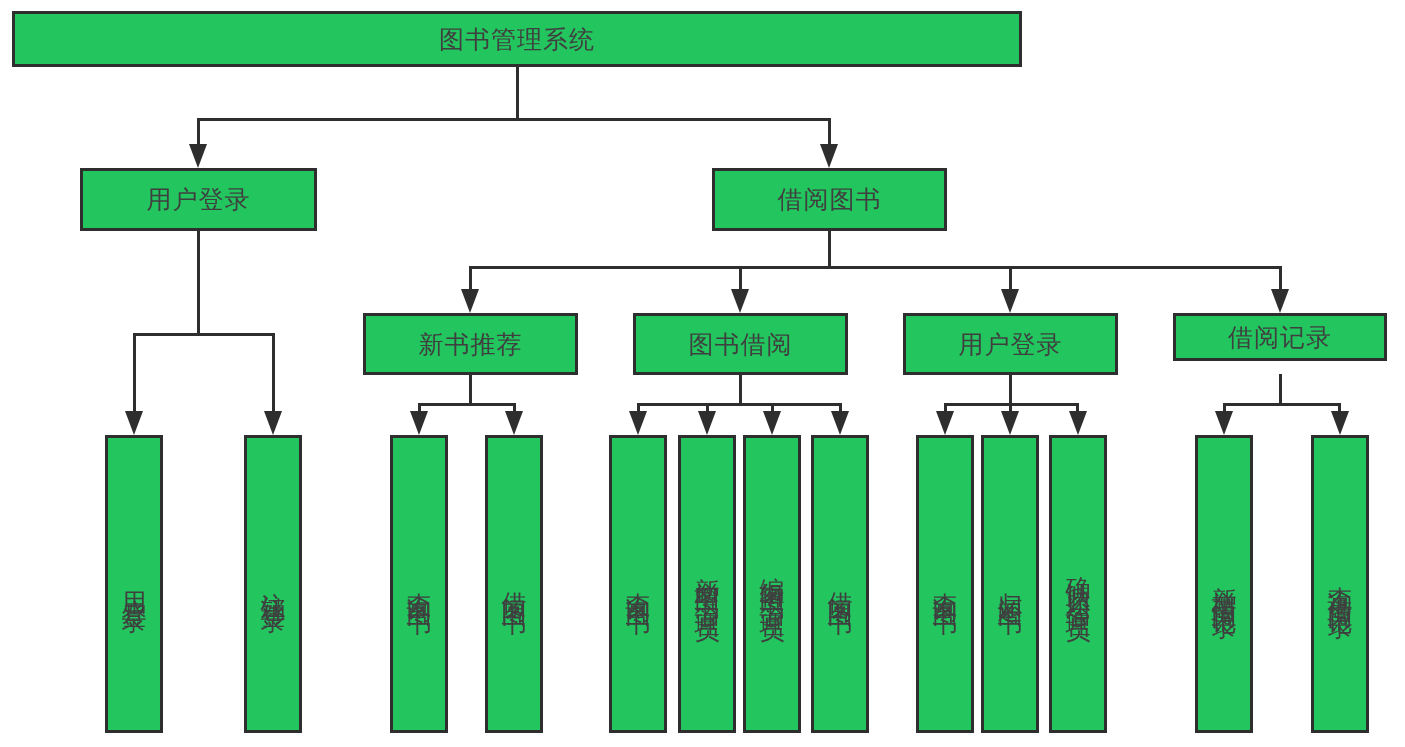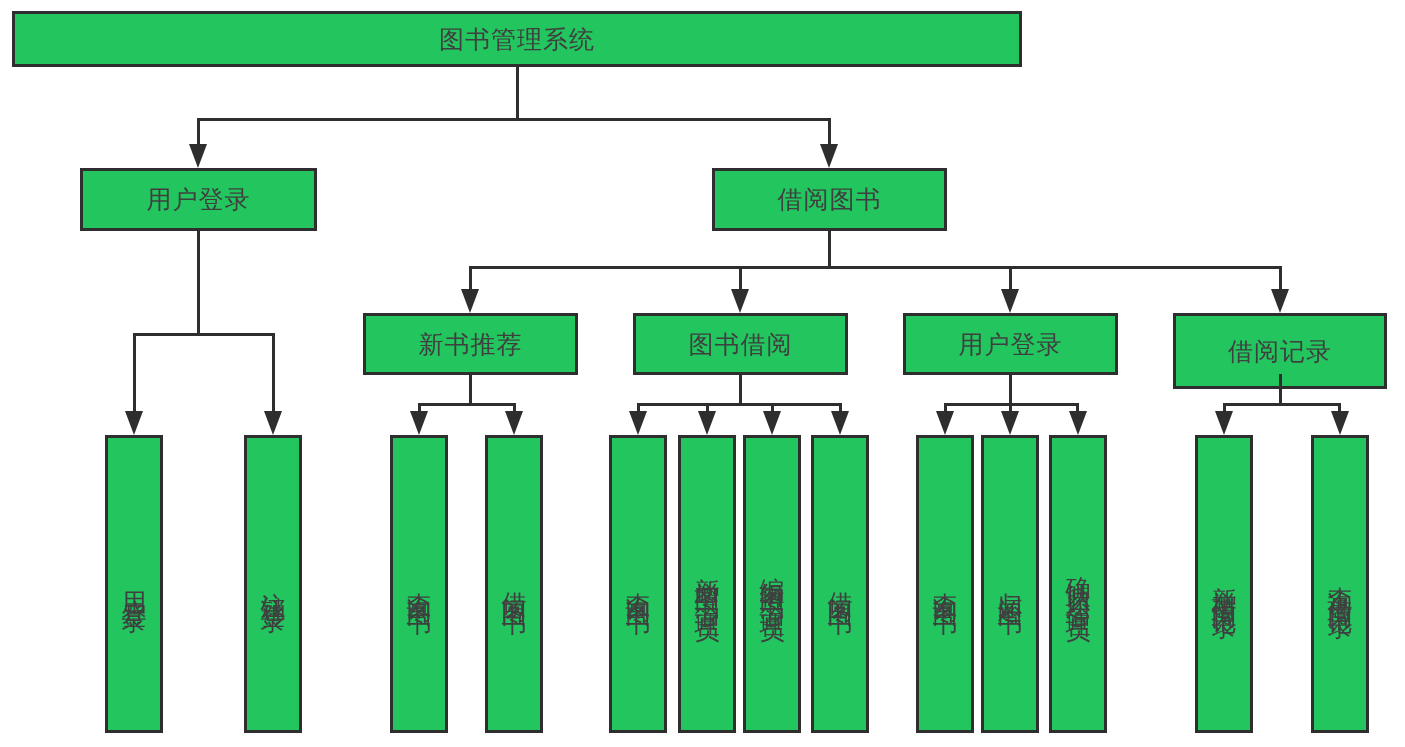--- a/index.html
+++ b/index.html
@@ -98,21 +98,21 @@
 
   <div class="node" style="left:633px;top:313px;width:215px;height:62px">
     <span>图书借阅</span>
   </div>
   <div class="node" style="left:363px;top:313px;width:215px;height:62px">
     <span>新书推荐</span>
   </div>
   <div class="node" style="left:903px;top:313px;width:215px;height:62px">
     <span>用户登录</span>
   </div>
-  <div class="node" style="left:1173px;top:313px;width:214px;height:76px">
+  <div class="node" style="left:1173px;top:313px;width:214px;height:48px">
     <span>借阅记录</span>
   </div>
 
   <div class="line" style="left:469px;top:374px;width:3px;height:31px"></div>
   <div class="line" style="left:418px;top:403px;width:97px;height:3px"></div>
   <div class="line" style="left:418px;top:403px;width:3px;height:10px"></div>
   <div class="line" style="left:513px;top:403px;width:3px;height:10px"></div>
   <div class="arrow" style="left:410px;top:411px"></div>
   <div class="arrow" style="left:505px;top:411px"></div>
 

